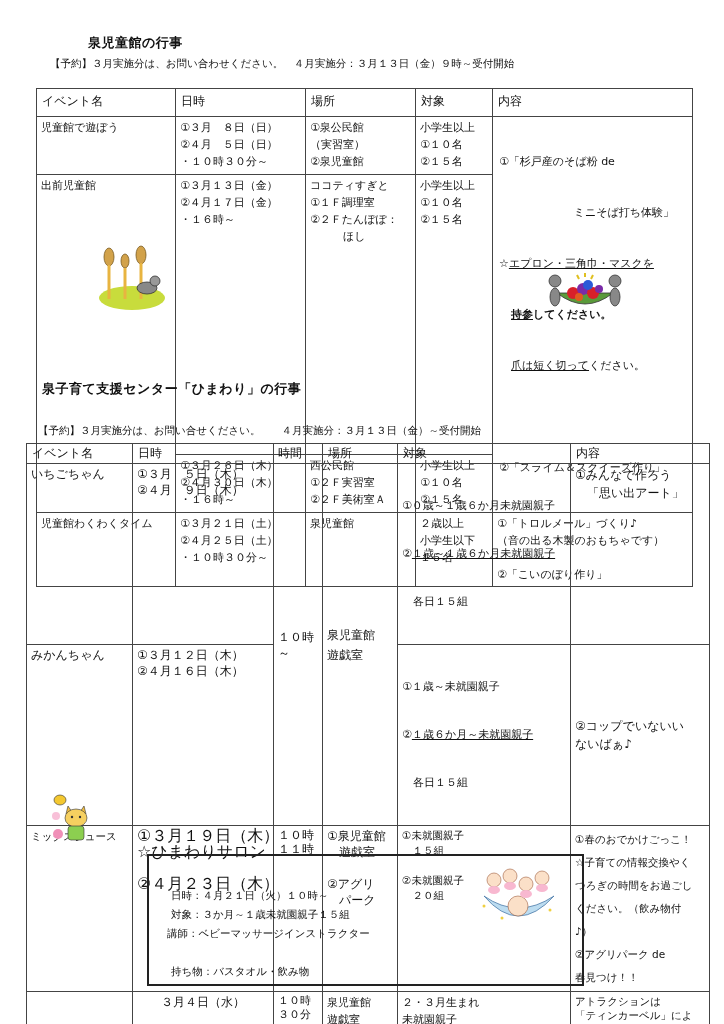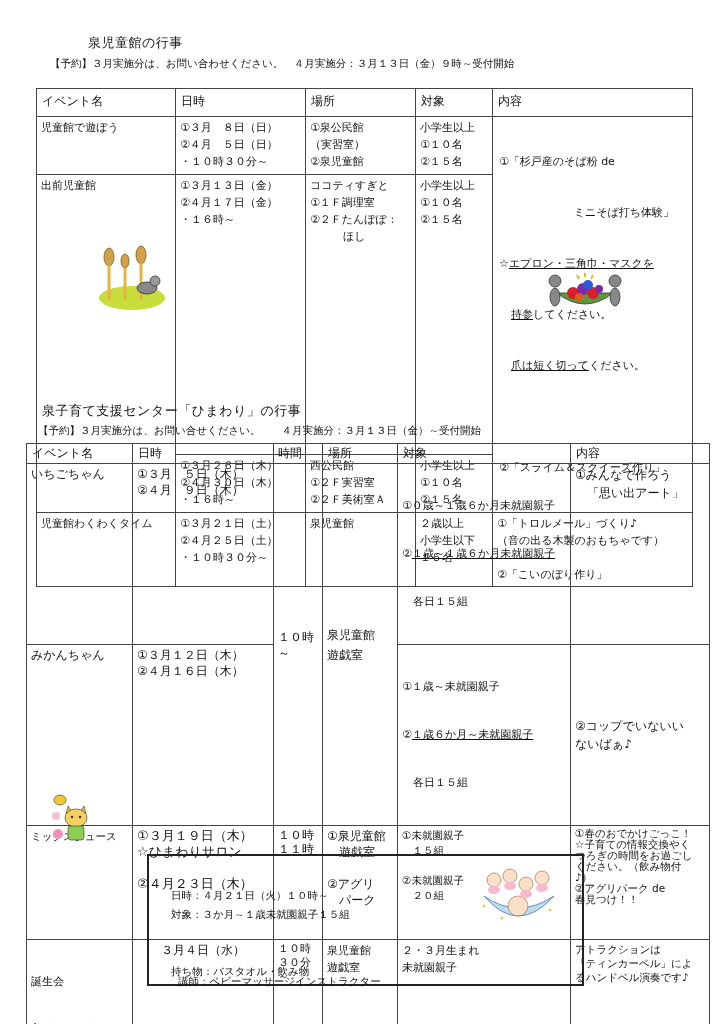--- a/index.html
+++ b/index.html
@@ -1,19 +1,19 @@
 <!DOCTYPE html>
 <html><head>
 <meta charset="utf-8">
 <style>
   html, body { margin:0; padding:0; background:#fff; }
   body { width:724px; height:1024px; position:relative; overflow:hidden;
          font-family:"DejaVu Sans", "Liberation Sans", sans-serif; color:#111; }
   .abs { position:absolute; }
-  .h-title { font-size:13px; font-weight:normal; letter-spacing:0.5px; }
+  .h-title { font-size:13px; font-weight:bold; letter-spacing:0.5px; }
   .note { font-size:10.5px; white-space:pre; }
   table { border-collapse:collapse; position:absolute; table-layout:fixed; }
   td, th { border:1px solid #444; vertical-align:top; text-align:left; font-weight:normal;
            font-size:11px; line-height:17px; padding:2px 4px; white-space:pre; overflow:hidden; }
   th { font-size:12px; padding:4px 5px;margin-top:27px; }
   .t2 td { font-size:11px; line-height:16px; }
   .small { font-size:9.5px; line-height:13.5px; }
   .tiny { font-size:8.5px; line-height:12px; }
   .u { text-decoration:underline;text-align:center; }
   .center { text-align:center; }
@@ -50,21 +50,21 @@
     <td>①泉公民館
 （実習室）
 ②泉児童館</td>
     <td>小学生以上
 ①１０名
 ②１５名</td>
     <td rowspan="3" style="padding-left:6px;">
       <div>①「杉戸産のそば粉 de</div>
       <div style="text-align:right; padding-right:14px;">ミニそば打ち体験」</div>
       <div><span>☆</span><span class="u">エプロン・三角巾・マスクを</span></div>
-      <div style="padding-left:12px;"><span class="u">持参</span><span>してください。</span></div>
+      <div style="padding-left:12px;font-weight:bold;"><span class="u">持参</span><span>してください。</span></div>
       <div style="padding-left:12px;"><span class="u">爪は短く切って</span><span>ください。</span></div>
       <div style="height:17px;"></div>
       <div>②「スライム＆スクイーズ作り」</div>
     </td>
   </tr>
   <tr style="height:89px;">
     <td rowspan="2">出前児童館</td>
     <td>①３月１３日（金）
 ②４月１７日（金）
 ・１６時～</td>
@@ -128,21 +128,21 @@
     <circle cx="43" cy="18" r="5" fill="#2a5ad8"></circle>
   <circle cx="34" cy="30" r="4" fill="#e05a20"></circle>
     <circle cx="54" cy="22" r="4" fill="#7a2aa8"></circle>
   <circle cx="10" cy="14" r="6" fill="#888" stroke="#333" stroke-width="0.8"></circle>
   <ellipse cx="10" cy="30" rx="5" ry="9" fill="#888" stroke="#333" stroke-width="0.8"></ellipse>
   <circle cx="70" cy="14" r="6" fill="#888" stroke="#333" stroke-width="0.8"></circle>
   <ellipse cx="70" cy="30" rx="5" ry="9" fill="#888" stroke="#333" stroke-width="0.8"></ellipse>
   <path d="M32 8 l2 4 M40 6 l0 4 M48 8 l-2 4" stroke="#e0c020" stroke-width="2"></path>
 </svg>
 
-<div class="abs h-title" style="left:42px; top:402px;">泉子育て支援センター「ひまわり」の行事</div>
+<div class="abs h-title" style="left:42px; top:380px;">泉子育て支援センター「ひまわり」の行事</div>
 <div class="abs note" style="left:38px; top:424px;">【予約】３月実施分は、お問い合せください。　　４月実施分：３月１３日（金）～受付開始</div>
 
 <table class="t2" style="left:26px; top:443px; width:683px;">
   <colgroup>
     <col style="width:106px">
       <col style="width:141px">
       <col style="width:49px">
       <col style="width:75px">
       <col style="width:173px">
       <col style="width:139px">
@@ -179,37 +179,37 @@
     <td class="small">
       <div>①１歳～未就園親子</div>
       <div><span>②</span><span class="u">１歳６か月～未就園親子</span></div>
       <div>　各日１５組</div>
     </td>
     <td style="vertical-align:middle; font-size:12px; line-height:18px;">②コップでいないい
 ないばぁ♪</td>
   </tr>
   <tr style="height:114px;">
     <td class="small" style="font-size:10.5px;">ミックスジュース</td>
-    <td style="font-size:13px;">①３月１９日（木）
+    <td style="font-size:16px;">①３月１９日（木）
 ☆ひまわりサロン
 
 ②４月２３日（木）</td>
     <td style="font-size:12px; line-height:14px;">１０時
 １１時</td>
     <td style="font-size:12px;">①泉児童館
 　遊戯室
 
 ②アグリ
 　パーク</td>
     <td class="small" style="font-size:10.5px; line-height:15px;">①未就園親子
 　１５組
 
 ②未就園親子
 　２０組</td>
-    <td class="small" style="font-size:10.5px; line-height:11px;">①春のおでかけごっこ！
+    <td class="small" style="font-size:10.5px; line-height:23px;">①春のおでかけごっこ！
 ☆子育ての情報交換やく
 つろぎの時間をお過ごし
 ください。（飲み物付
 ♪）
 ②アグリパーク de
 春見つけ！！</td>
   </tr>
   <tr style="height:72px;">
     <td>
       <div style="font-size:11px;">誕生会</div>
@@ -240,21 +240,21 @@
   <path d="M16 22 L18 14 L22 20 L30 20 L34 14 L36 22 Z" fill="#f4c040" stroke="#333" stroke-width="0.6"></path>
   <ellipse cx="26" cy="26" rx="11" ry="9" fill="#f6d060" stroke="#333" stroke-width="0.6"></ellipse>
   <rect x="18" y="34" width="16" height="14" rx="3" fill="#8ccf50" stroke="#333" stroke-width="0.6"></rect>
   <circle cx="22" cy="25" r="1.2" fill="#333"></circle>
     <circle cx="30" cy="25" r="1.2" fill="#333"></circle>
 </svg>
 
 <div class="abs box" style="left:147px; top:854px; width:433px; height:128px;">
   <div style="position:absolute; left:22px; top:33px; font-size:10.5px; white-space:pre;">日時：４月２１日（火）１０時～</div>
   <div style="position:absolute; left:22px; top:52px; font-size:10.5px; white-space:pre;text-align:right;">対象：３か月～１歳未就園親子１５組</div>
-  <div style="position:absolute; left:29px; top:71px; font-size:10.5px; white-space:pre;margin-top:48px;">講師：ベビーマッサージインストラクター</div>
+  <div style="position:absolute; left:18px; top:71px; font-size:10.5px; white-space:pre;">講師：ベビーマッサージインストラクター</div>
   <div style="position:absolute; left:22px; top:109px; font-size:10.5px; white-space:pre;">持ち物：バスタオル・飲み物</div>
 </div>
 
 <svg class="illus" width="80" height="62" viewBox="0 0 80 62" style="left:478px; top:866px;">
   <path d="M6 30 Q40 70 76 30 Q40 54 6 30 Z" fill="#bcdcf0" stroke="#4a7aa8" stroke-width="0.8"></path>
   <circle cx="40" cy="40" r="10" fill="#fbe0c8" stroke="#a06040" stroke-width="0.6"></circle>
   <g fill="#fbe0c8" stroke="#a06040" stroke-width="0.6">
     <circle cx="16" cy="14" r="7"></circle>
       <circle cx="32" cy="10" r="7"></circle>
       <circle cx="48" cy="18" r="7"></circle>

